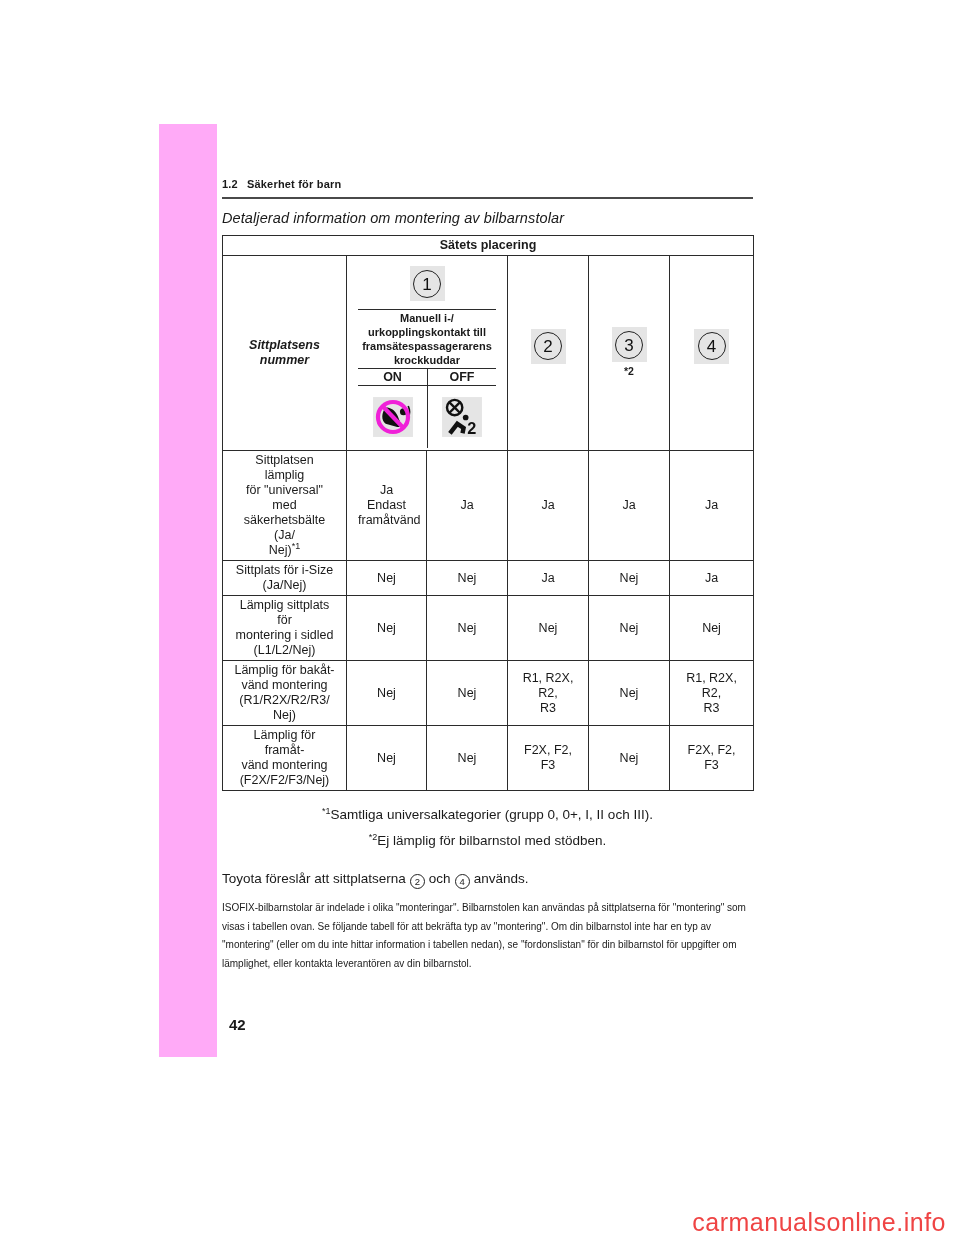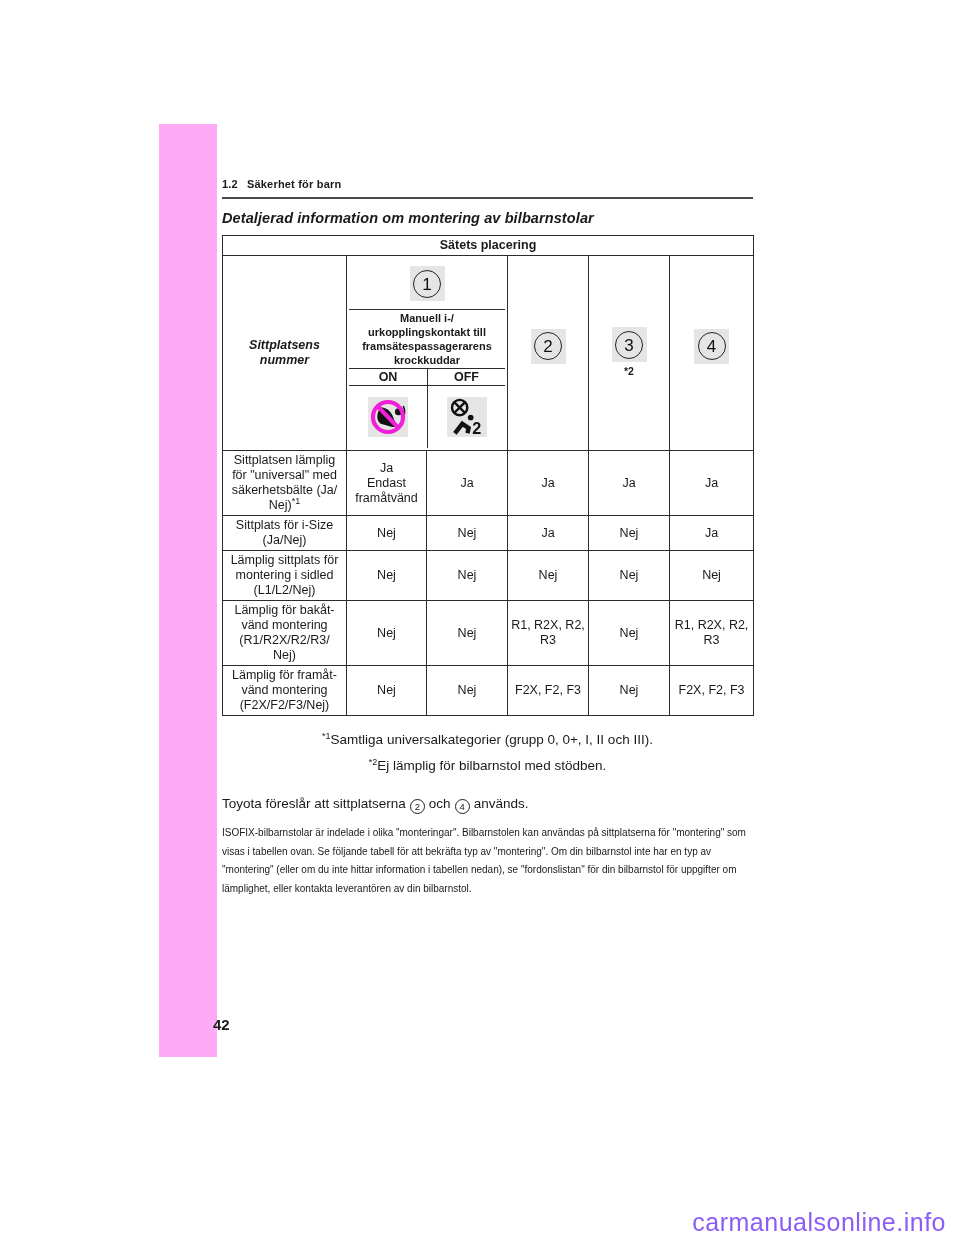--- a/index.html
+++ b/index.html
@@ -8,28 +8,28 @@
 
   .sidebar-bar { position:absolute; left:159px; top:124px; width:58px; height:933px;
                  background:#ffaaf7; }
 
   .content { position:absolute; left:222px; top:178px; width:531px; }
 
   .section-header { font-size:11px; font-weight:bold; padding-bottom:7px;
                     border-bottom:2px solid #4a4a4a; letter-spacing:.2px; }
   .section-header .sec-num { margin-right:9px; }
 
-  .doc-title { margin-top:11px; font-size:14.5px; font-weight:bold; font-style:italic;
+  .doc-title { margin-top:11px; font-size:14.5px; font-weight:normal; font-style:italic;
                letter-spacing:.1px; }
 
   table.seat-table { margin-top:9px; border-collapse:collapse; table-layout:fixed;
                      width:531px; }
   table.seat-table td { border:1.5px solid #2b2b2b; text-align:center;
                         vertical-align:middle; font-size:12.5px; line-height:15px;
-                        padding:2px 2px; }
+                        padding:2px 11px; }
   td.top-hdr { font-weight:bold; font-size:13px; height:20px; padding:1px; }
   td.rowhead-cell { font-weight:bold;font-style:italic; }
   .pre { white-space:pre-line; }
 
   td.seat1-cell { padding:0; height:190px; vertical-align:top; }
   .s1-sub { border-bottom:1.5px solid #2b2b2b; display:flex; align-items:center;
             justify-content:center; }
   .s1-num  { height:52px; }
   .s1-desc { height:59px; font-weight:bold; font-size:11px; line-height:14px; }
   .s1-onoff { height:17px; font-weight:bold; }
@@ -52,22 +52,22 @@
   sup.fnsup { font-size:9px; vertical-align:super; line-height:0; }
 
   .fn { margin-top:4px; font-size:13.5px; line-height:22px;text-align:center; }
   .fn:first-of-type { margin-top:13px; }
   .suggest { margin-top:16px; font-size:13.5px; line-height:22px; }
   .inline-circ { display:inline-flex; width:15px; height:15px; border:1.2px solid #222;
                  border-radius:50%; align-items:center; justify-content:center;
                  font-size:9.5px; vertical-align:-2px; margin:0 4px; line-height:1; }
   .body-par { margin-top:9px; font-size:10px; line-height:18.5px; text-align:left; }
 
-  .page-number { position:absolute; left:213px; top:1016px; font-size:15px; font-weight:bold; }
-  .watermark { position:absolute; right:14px; bottom:5px; font-size:25px; color:#8b5cf6;
+  .page-number { position:absolute; left:229px; top:1016px; font-size:15px; font-weight:bold; }
+  .watermark { position:absolute; right:14px; bottom:5px; font-size:25px; color:#ef4444;
                letter-spacing:.5px; }
 </style>
 </head>
 <body>
 
 <div class="sidebar-bar"></div>
 
 <div class="content">
 
   <div class="section-header">

